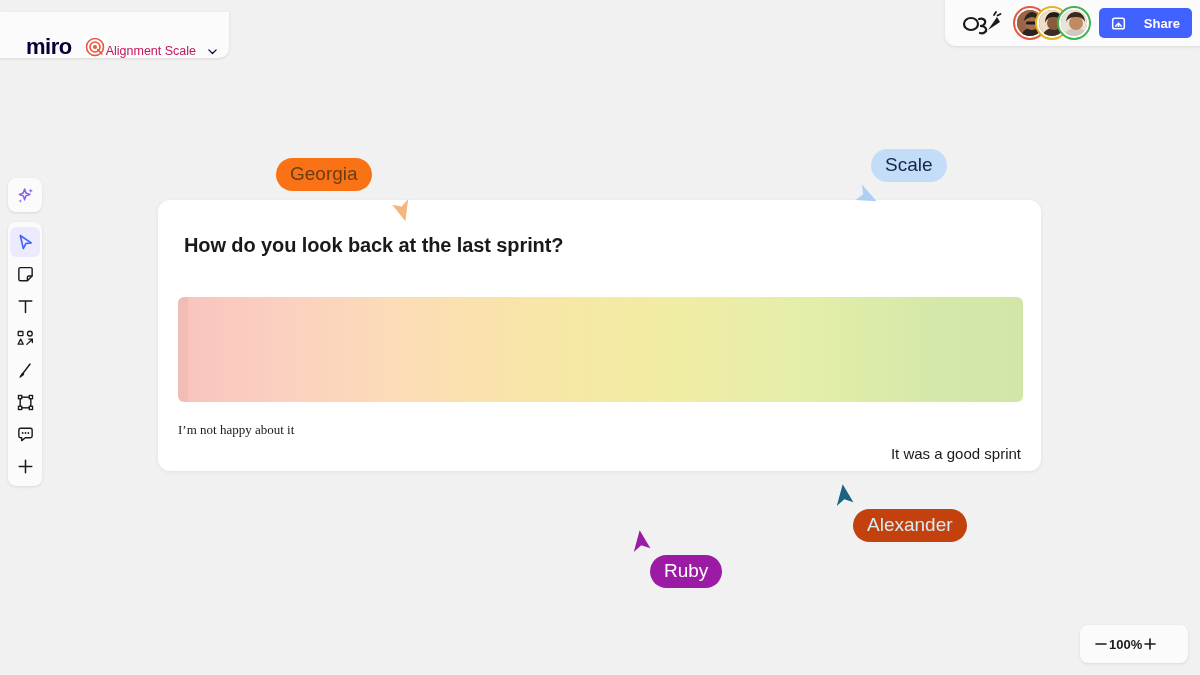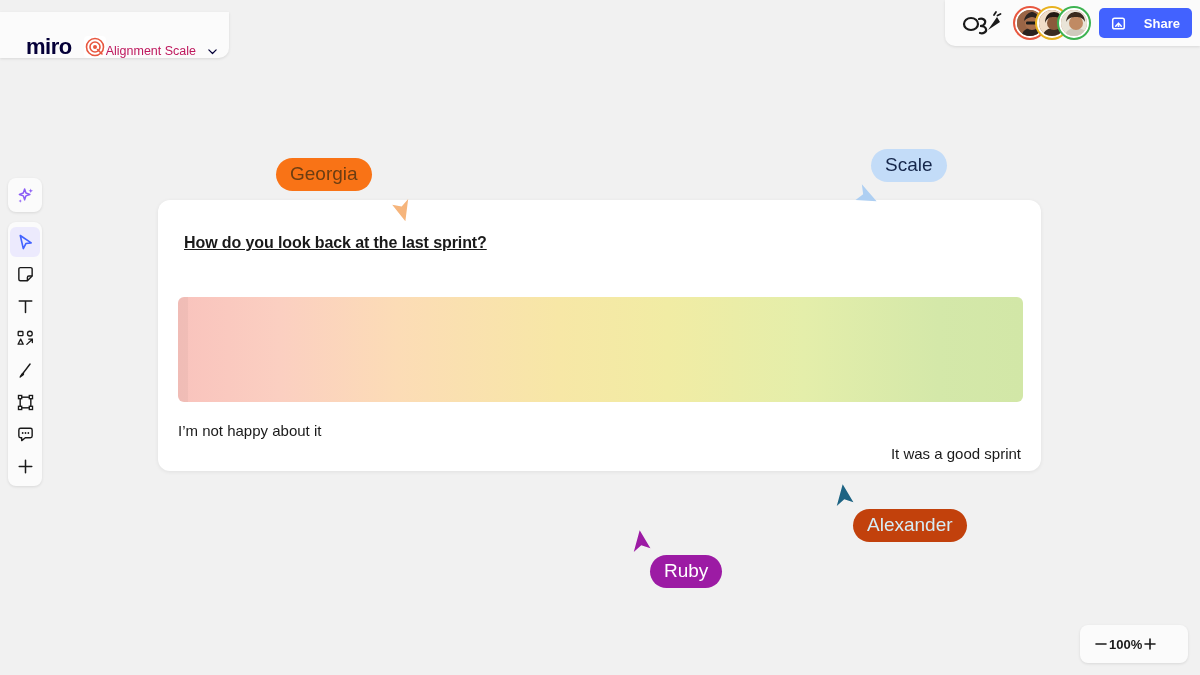--- a/index.html
+++ b/index.html
@@ -95,23 +95,22 @@
 
   
   #scale-card {
     position: absolute; left: 158px; top: 200px;
     width: 883px; height: 271px;
     background: #ffffff; border-radius: 12px;
     box-shadow: 0 1px 4px rgba(0,0,0,.07);
   }
   #card-title {
     position: absolute; left: 26px; top: 34px;
-    font-size: 16px; font-weight: 700; color: #1a1a1a;
+    font-size: 20px; font-weight: 700; color: #1a1a1a;
     letter-spacing: -0.1px;
-    text-decoration: underline;
   }
   #scale-track {
     position: absolute; left: 20px; top: 97px;
     width: 845px; height: 105px;
     border-radius: 6px;
     background: linear-gradient(to right,
       #f9c3bd 0%,
       #fbcfc1 12%,
       #fcdcb6 26%,
       #f7e7a6 45%,
@@ -121,21 +120,21 @@
       #d2e7a7 100%);
     overflow: hidden;
   }
   #scale-marker {
     position: absolute; left: 0; top: 0;
     width: 10px; height: 100%;
     background: rgba(0,0,0,.035);
   }
   #label-left {
     position: absolute; left: 20px; top: 222px;
-    font-size: 15px; color: #1a1a1a;
+    font-size: 13px; color: #1a1a1a; font-family: Liberation Serif, serif;
   }
   #label-right {
     position: absolute; right: 20px; top: 222px;
     font-size: 15px; color: #1a1a1a; margin-top: 23px;
   }
 
   
   .cursor-group { position: absolute; }
   .cursor-pill {
     position: absolute;

